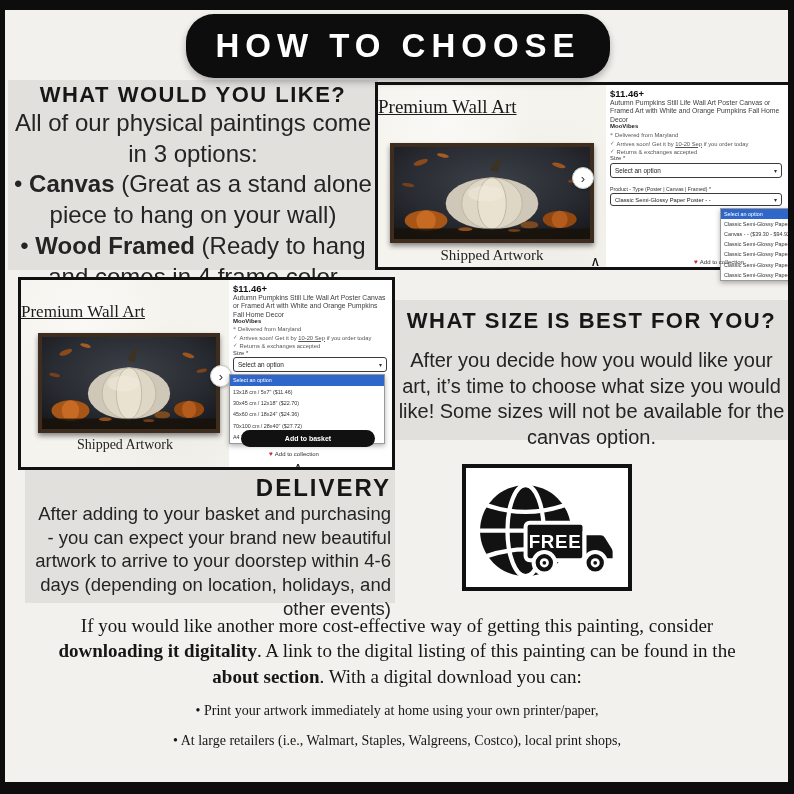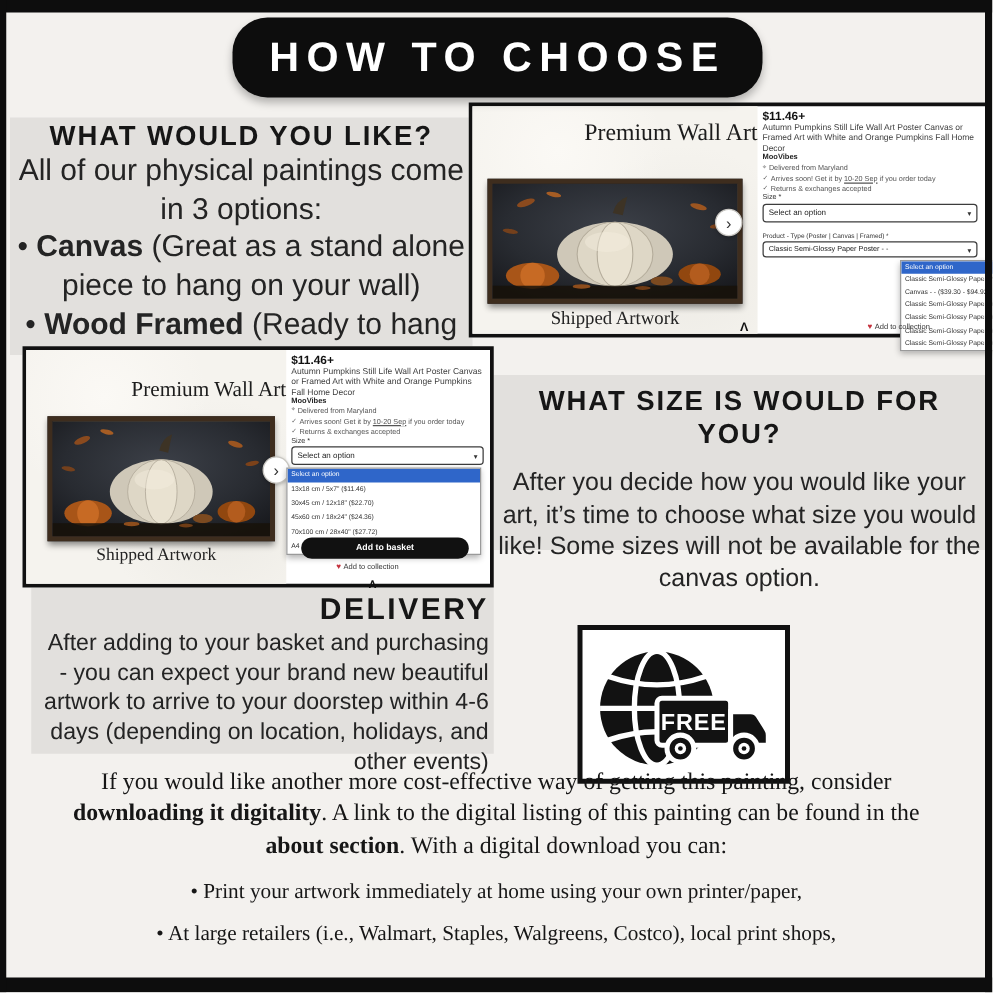--- a/index.html
+++ b/index.html
@@ -19,21 +19,21 @@
     position:absolute; left:186px; top:14px; width:424px; height:64px;
     background:#0d0d0d; border-radius:28px; display:flex; align-items:center; justify-content:center;
     box-shadow:0 4px 7px rgba(0,0,0,.28); z-index:10;
   }
   .banner span { color:#fff; font-weight:bold; font-size:33px; letter-spacing:6px; }
 
   .panel { position:absolute; background:#e2e0dd; text-align:center; }
   .t-title { font-weight:bold; font-size:22px; letter-spacing:1.5px; color:#161616; }
   .t-body { font-size:19px; line-height:1.28; color:#242424; }
 
-  .panel-what { left:8px; top:80px; width:370px; height:190px; padding:2px 2px;margin-top:14px; }
+  .panel-what { left:8px; top:80px; width:370px; height:190px; padding:2px 2px; }
   .panel-what .t-body { font-size:24px; }
   .panel-what .bul b { font-weight:bold; }
 
   .panel-size { left:393px; top:300px; width:397px; height:140px; padding:8px 4px; }
   .panel-size .t-body { font-size:20px; margin-top:14px; }
 
   .panel-delivery { left:25px; top:470px; width:370px; height:133px; padding:4px 4px;text-align:right; }
   .panel-delivery .t-title { font-size:24px; letter-spacing:2px; }
   .panel-delivery .t-body { font-size:18.5px; }
 
@@ -45,22 +45,22 @@
   .wall {
     position:absolute; left:0; top:0; bottom:0;
     background:
       radial-gradient(circle at 30% 20%, #fbf9f5 0%, rgba(251,249,245,0) 40%),
       radial-gradient(circle at 75% 70%, #eceae4 0%, rgba(236,234,228,0) 45%),
       #f5f3ee;
   }
   .shot1 .wall { width:228px; }
   .shot2 .wall { width:208px; }
   .art-title {
-    position:absolute; left:0; right:0; text-align:right;
-    font-family:"Liberation Serif", serif; color:#1c1c1c;
+    position:absolute; left:0; right:0; text-align:left;
+    font-family:"Liberation Serif", serif; color:#1c1c1c;text-decoration:underline;
   }
   .shot1 .art-title { top:11px; font-size:19px; }
   .shot2 .art-title { top:22px; font-size:17px; }
   .art-frame {
     position:absolute; border:4px solid #3e2d1e; background:#23252b;
     box-shadow:inset 0 0 0 1px #6b5334, 0 3px 5px rgba(0,0,0,.45);
   }
   .shot1 .art-frame { left:12px; top:58px; width:204px; height:100px; }
   .shot2 .art-frame { left:17px; top:53px; width:182px; height:100px; }
   .art-frame svg { display:block; width:100%; height:100%; }
@@ -128,34 +128,34 @@
   .collect { position:absolute; display:flex; align-items:center; gap:2px; font-size:6px; color:#333; cursor:pointer; z-index:9; }
   .shot1 .collect { top:174px; left:84px; }
   .shot2 .collect { top:171px; left:36px; }
   .heart { color:#c4303c; font-size:6.5px; line-height:1; }
   .mark { position:absolute; font-weight:bold; color:#111; z-index:9; }
   .shot1 .mark { left:-18px; top:172px; font-size:10px; }
   .shot2 .mark { left:62px; top:182px; font-size:9px; }
 
   
   .free-box {
-    position:absolute; left:462px; top:500px; width:170px; height:127px;
+    position:absolute; left:462px; top:464px; width:170px; height:127px;
     background:#fff; border:4px solid #111; display:flex; align-items:center; justify-content:center;
   }
 
   
   .other { position:absolute; left:12px; top:606px; width:770px; text-align:center; }
   .other .t-title { font-size:26px; letter-spacing:2px; }
   .other .para {
     margin:7px auto 0; width:706px; font-family:"Liberation Serif", serif;
     font-size:19px; line-height:1.33; color:#161616;
   }
   .other .para b { font-weight:bold; }
   .other .blt {
-    font-family:"Liberation Serif", serif; font-size:17px; color:#161616; margin-top:14px;
+    font-family:"Liberation Serif", serif; font-size:14px; color:#161616; margin-top:14px;
   }
 </style>
 </head>
 <body>
 
 <div class="page">
   <div class="edge top"></div>
   <div class="edge bottom"></div>
   <div class="edge left"></div>
   <div class="edge right"></div>
@@ -250,21 +250,21 @@
       </div>
       <div class="collect">
           <span class="heart">♥</span>
           <span>Add to collection</span>
         </div>
       <div class="mark">Λ</div>
     </div>
   </div>
 
   <section class="panel panel-size">
-    <div class="t-title">WHAT SIZE IS WOULD FOR YOU?</div>
+    <div class="t-title">WHAT SIZE IS BEST FOR YOU?</div>
     <div class="t-body">After you decide how you would like your art, it’s time to choose what size you would like! Some sizes will not be available for the canvas option.</div>
   </section>
 
   <div class="shot shot2">
     <div class="wall">
       <div class="art-title">Premium Wall Art</div>
       <div class="art-frame">
         <svg viewBox="0 0 220 150" preserveAspectRatio="none">
           <defs>
             <radialGradient id="bg2" cx="50%" cy="38%" r="75%">

